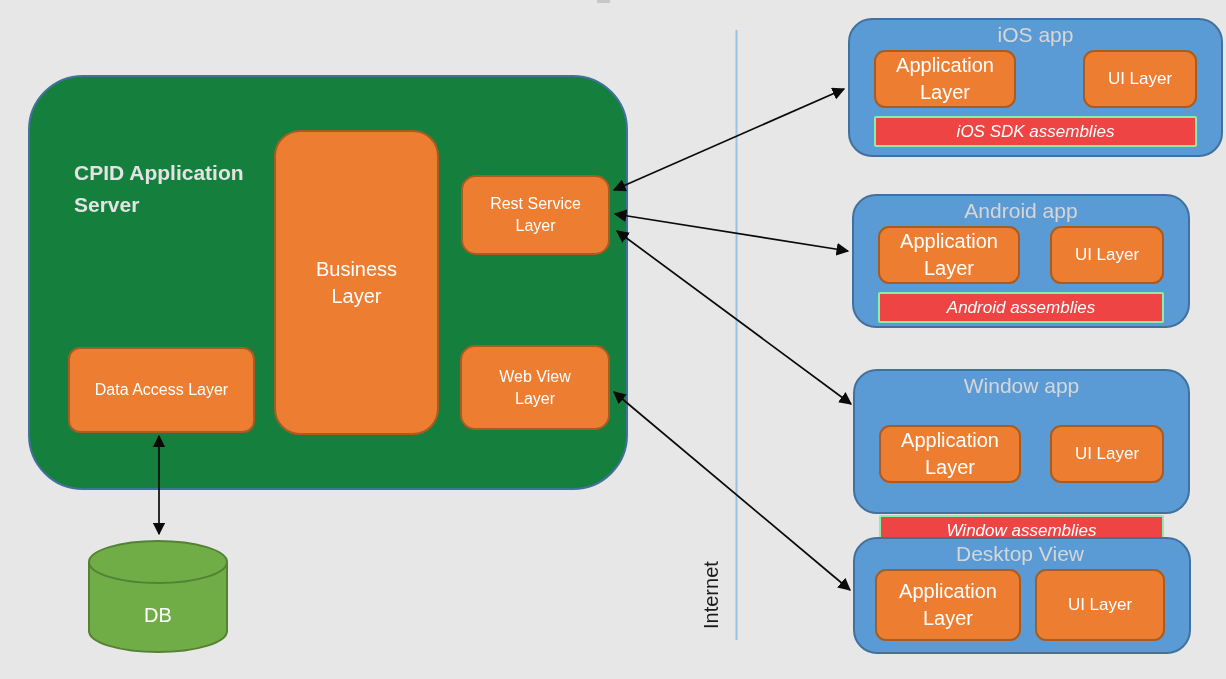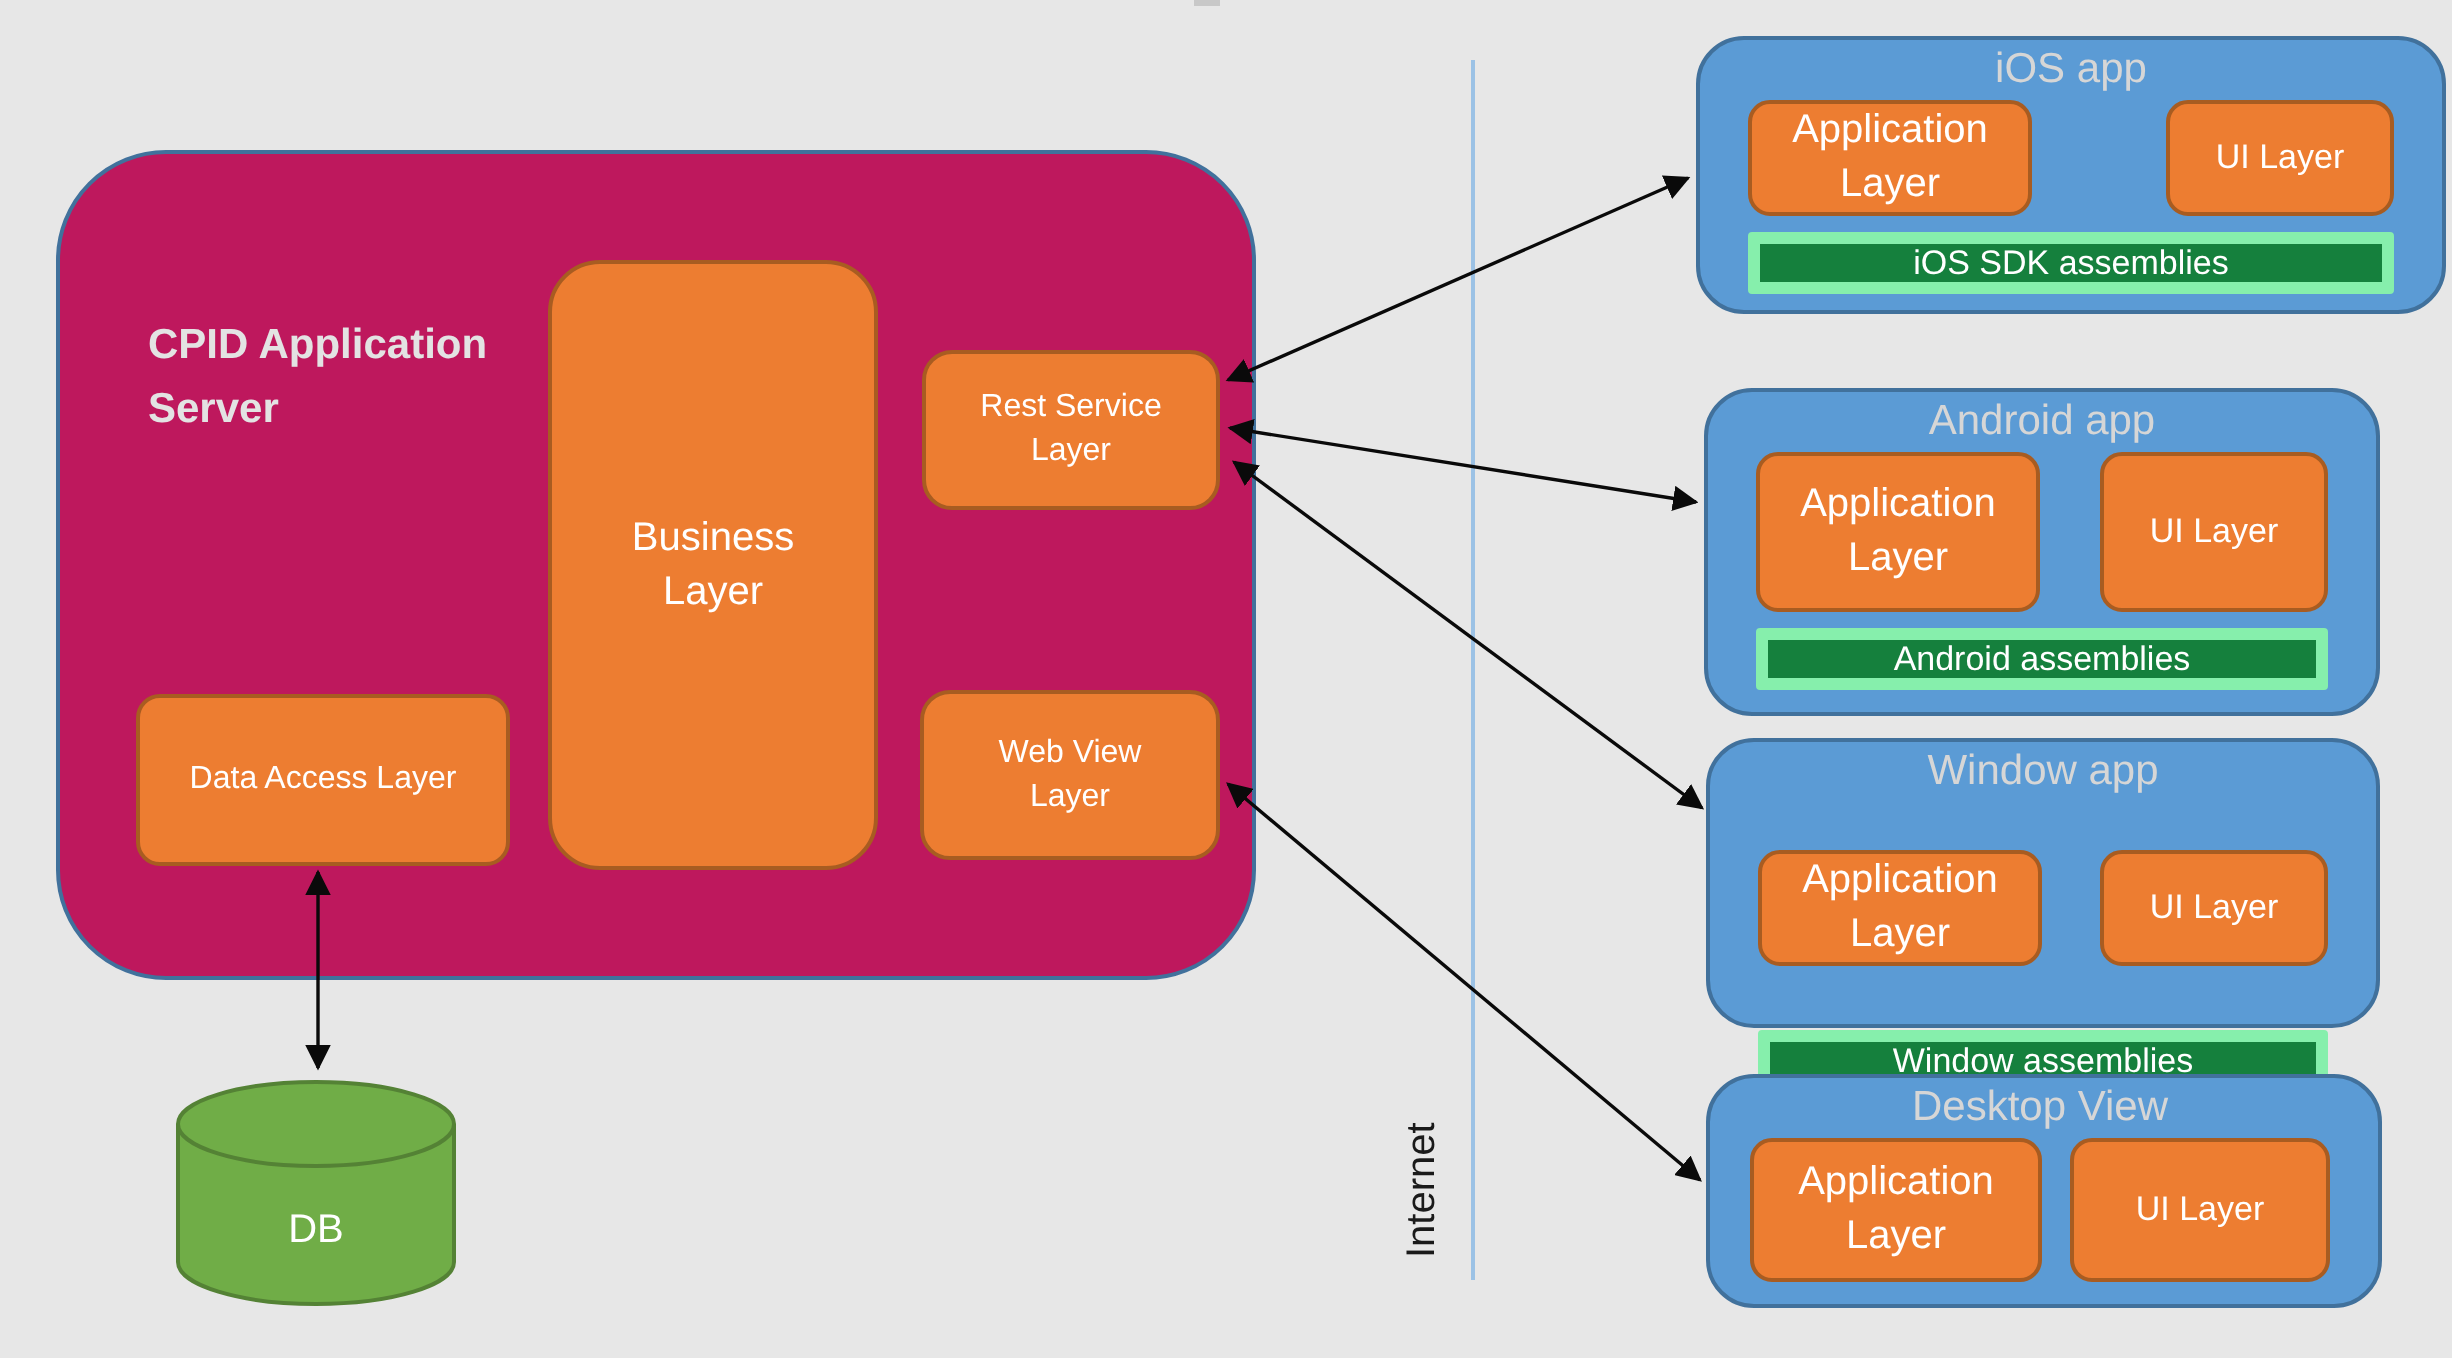--- a/index.html
+++ b/index.html
@@ -1,20 +1,20 @@
 <!DOCTYPE html>
 <html><head>
 <meta charset="utf-8">
 <style>
   html,body{margin:0;padding:0;}
   body{font-family:"Liberation Sans", sans-serif;}
   .stage{position:relative;width:1226px;height:679px;background:#e7e7e7;overflow:hidden;}
 
   
-  .server{position:absolute;left:28px;top:75px;width:600px;height:415px;background:#be185d;
+  .server{position:absolute;left:28px;top:75px;width:600px;height:415px;background:#15803d;
           border:2px solid #41719c;border-radius:55px;box-sizing:border-box;}
   .server-title{position:absolute;left:44px;top:80px;width:215px;font-size:21px;font-weight:bold;
           color:#e3e3e3;line-height:32px;}
   .obox{background:#ed7d31;border:2px solid #a85c21;color:#fff;display:flex;align-items:center;
           justify-content:center;text-align:center;box-sizing:border-box;line-height:1.35;}
   .business{position:absolute;left:244px;top:53px;width:165px;height:305px;border-radius:26px;
           font-size:20px;padding:0 26px;}
   .rest{position:absolute;left:431px;top:98px;width:149px;height:80px;border-radius:15px;
           font-size:16px;padding:0 18px;}
   .webview{position:absolute;left:430px;top:268px;width:150px;height:85px;border-radius:15px;
@@ -23,24 +23,24 @@
           font-size:16px;padding:0 8px;}
 
   
   .panel{position:absolute;background:#5b9bd5;border:2px solid #41719c;border-radius:24px;
          box-sizing:border-box;display:flex;flex-direction:column;padding:2px 24px 11px;}
   .panel-title{text-align:center;font-size:21px;color:#d6d6d6;flex:0 0 auto;line-height:26px;}
   .panel-row{display:flex;justify-content:space-between;align-items:stretch;flex:1;margin-top:2px;}
   .app-box{width:142px;border-radius:11px;font-size:20px;padding:0 16px;}
   .ui-box{width:114px;border-radius:11px;font-size:17px;}
   .assemblies{margin-top:8px;height:31px;flex:0 0 auto;border-radius:2px;font-size:17px;
-         background:#15803d;border:6px solid #86efac;color:#fff;display:flex;align-items:center;
-         justify-content:center;box-sizing:border-box;}
+         background:#ef4444;border:2px solid #86efac;color:#fff;display:flex;align-items:center;
+         justify-content:center;box-sizing:border-box;font-style:italic;}
   .panel-ios{left:848px;top:18px;width:375px;height:139px;}
-  .panel-android{left:852px;top:194px;width:338px;height:164px;justify-content:space-between;}
+  .panel-android{left:852px;top:194px;width:338px;height:134px;justify-content:space-between;}
   .panel-window{left:853px;top:369px;width:337px;height:145px;gap:24px;}
   .panel-desktop{left:853px;top:537px;width:338px;height:117px;padding-left:20px;}
   .panel-desktop .app-box{width:146px;}
   .panel-desktop .ui-box{width:130px;}
 
   
   .overlay{position:absolute;left:0;top:0;width:1226px;height:679px;pointer-events:none;}
   .db-label{position:absolute;left:98px;top:592px;width:120px;text-align:center;color:#fff;
          font-size:20px;margin-top:12px;}
   .internet-label{position:absolute;left:700px;top:629px;width:100px;font-size:20px;color:#1a1a1a;

